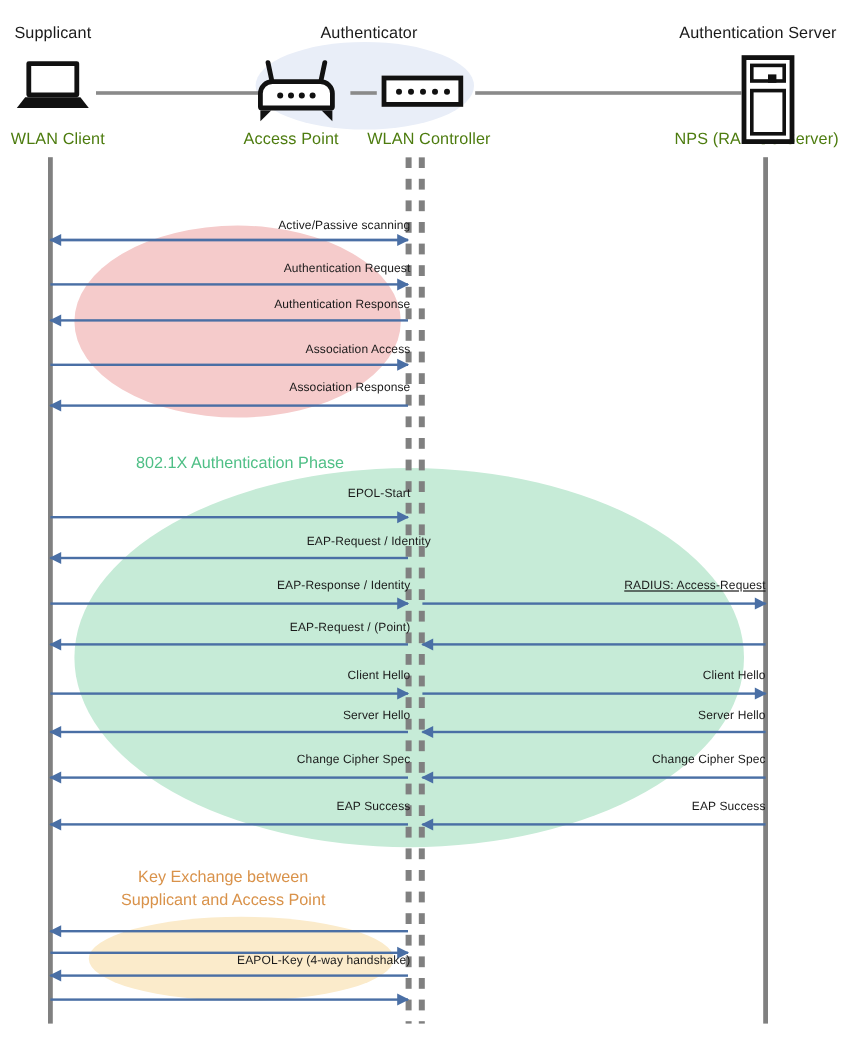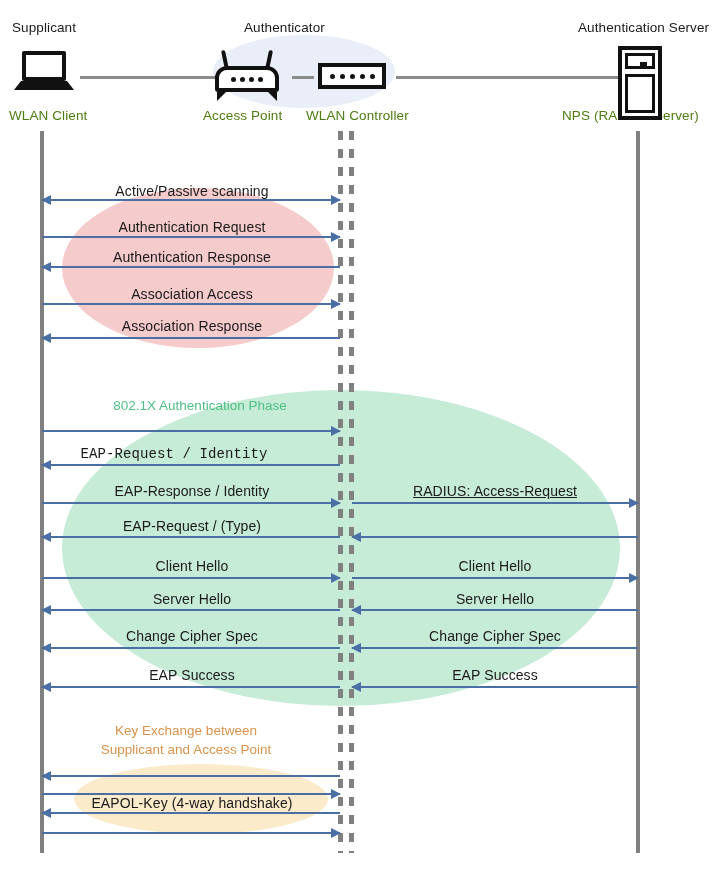--- a/index.html
+++ b/index.html
@@ -161,42 +161,42 @@
   .arrow.to-right::after{
     right:-1px;
     border-left:10px solid #4a6fa5;
   }
   .arrow.to-left::after{
     left:-1px;
     border-right:10px solid #4a6fa5;
   }
   .msg-label{
     position:absolute;
-    font-size:14px;
+    font-size:10px;
     color:#1a1a1a;
-    text-align:center;
+    text-align:right;
     z-index:5;
     white-space:nowrap;
     letter-spacing:0.1px;
   }
 </style>
 </head>
 <body>
 
 <div id="canvas">
 
   <div class="auth-blob"></div>
 
   <div class="hline" style="left:80px;top:76px;width:136px;"></div>
   <div class="hline" style="left:292px;top:76px;width:22px;"></div>
   <div class="hline" style="left:396px;top:76px;width:222px;"></div>
 
   <div class="actor-title" style="left:12px;top:20px;">Supplicant</div>
-  <div class="actor-title" style="left:244px;top:20px;">Authenticator</div>
-  <div class="actor-title" style="left:578px;top:20px;">Authentication Server</div>
+  <div class="actor-title" style="left:267px;top:20px;">Authenticator</div>
+  <div class="actor-title" style="left:566px;top:20px;">Authentication Server</div>
 
   <div class="icon-wrap" style="left:14px;top:51px;width:60px;height:39px;">
     <div class="laptop-screen"></div>
     <div class="laptop-base"></div>
   </div>
 
   <div class="icon-wrap" style="left:215px;top:50px;width:64px;height:51px;">
     <div class="ap-ant l"></div>
     <div class="ap-ant r"></div>
     <div class="ap-body">
@@ -235,49 +235,50 @@
 
   <div class="lifeline" style="left:40px;top:131px;height:722px;"></div>
   <div class="lifeline-dashed" style="left:338px;top:131px;height:722px;"></div>
   <div class="lifeline-dashed" style="left:349px;top:131px;height:722px;"></div>
   <div class="lifeline" style="left:636px;top:131px;height:722px;"></div>
 
   <div class="blob" style="left:62px;top:188px;width:272px;height:160px;background:#F5CBCB;"></div>
   <div class="blob" style="left:62px;top:390px;width:558px;height:316px;background:#C6EBD7;"></div>
   <div class="blob" style="left:74px;top:764px;width:254px;height:70px;background:#FBEBCB;"></div>
 
-  <div class="phase-label" style="left:0px;top:396px;width:400px;color:#4FBF86;">802.1X Authentication Phase</div>
+  <div class="phase-label" style="left:0px;top:376px;width:400px;color:#4FBF86;">802.1X Authentication Phase</div>
   <div class="phase-label" style="left:0px;top:740px;width:372px;color:#D9924A;">Supplicant and Access Point</div>
   <div class="phase-label" style="left:0px;top:721px;width:372px;color:#D9924A;">Key Exchange between</div>
 
   <div class="msg-label" style="left:42px;top:183px;width:300px;">Active/Passive scanning</div>
   <div class="arrow to-right" style="left:42px;top:199px;width:298px;"></div>
   <div class="arrow to-left" style="left:42px;top:199px;width:298px;"></div>
 
   <div class="msg-label" style="left:42px;top:219px;width:300px;">Authentication Request</div>
   <div class="arrow to-right" style="left:42px;top:236px;width:298px;"></div>
 
   <div class="msg-label" style="left:42px;top:249px;width:300px;">Authentication Response</div>
   <div class="arrow to-left" style="left:42px;top:266px;width:298px;"></div>
 
   <div class="msg-label" style="left:42px;top:286px;width:300px;">Association Access</div>
   <div class="arrow to-right" style="left:42px;top:303px;width:298px;"></div>
 
   <div class="msg-label" style="left:42px;top:318px;width:300px;">Association Response</div>
   <div class="arrow to-left" style="left:42px;top:337px;width:298px;"></div>
 
+  <div class="msg-label" style="left:42px;top:406px;width:300px;">EPOL-Start</div>
   <div class="arrow to-right" style="left:42px;top:430px;width:298px;"></div>
 
-  <div class="msg-label" style="left:24px;top:446px;width:300px;font-family:Liberation Mono, monospace;">EAP-Request / Identity</div>
+  <div class="msg-label" style="left:59px;top:446px;width:300px;">EAP-Request / Identity</div>
   <div class="arrow to-left" style="left:42px;top:464px;width:298px;"></div>
 
   <div class="msg-label" style="left:42px;top:483px;width:300px;">EAP-Response / Identity</div>
   <div class="arrow to-right" style="left:42px;top:502px;width:298px;"></div>
 
-  <div class="msg-label" style="left:42px;top:518px;width:300px;">EAP-Request / (Type)</div>
+  <div class="msg-label" style="left:42px;top:518px;width:300px;">EAP-Request / (Point)</div>
   <div class="arrow to-left" style="left:42px;top:536px;width:298px;"></div>
 
   <div class="msg-label" style="left:42px;top:558px;width:300px;">Client Hello</div>
   <div class="arrow to-right" style="left:42px;top:577px;width:298px;"></div>
 
   <div class="msg-label" style="left:42px;top:591px;width:300px;">Server Hello</div>
   <div class="arrow to-left" style="left:42px;top:609px;width:298px;"></div>
 
   <div class="msg-label" style="left:42px;top:628px;width:300px;">Change Cipher Spec</div>
   <div class="arrow to-left" style="left:42px;top:647px;width:298px;"></div>

